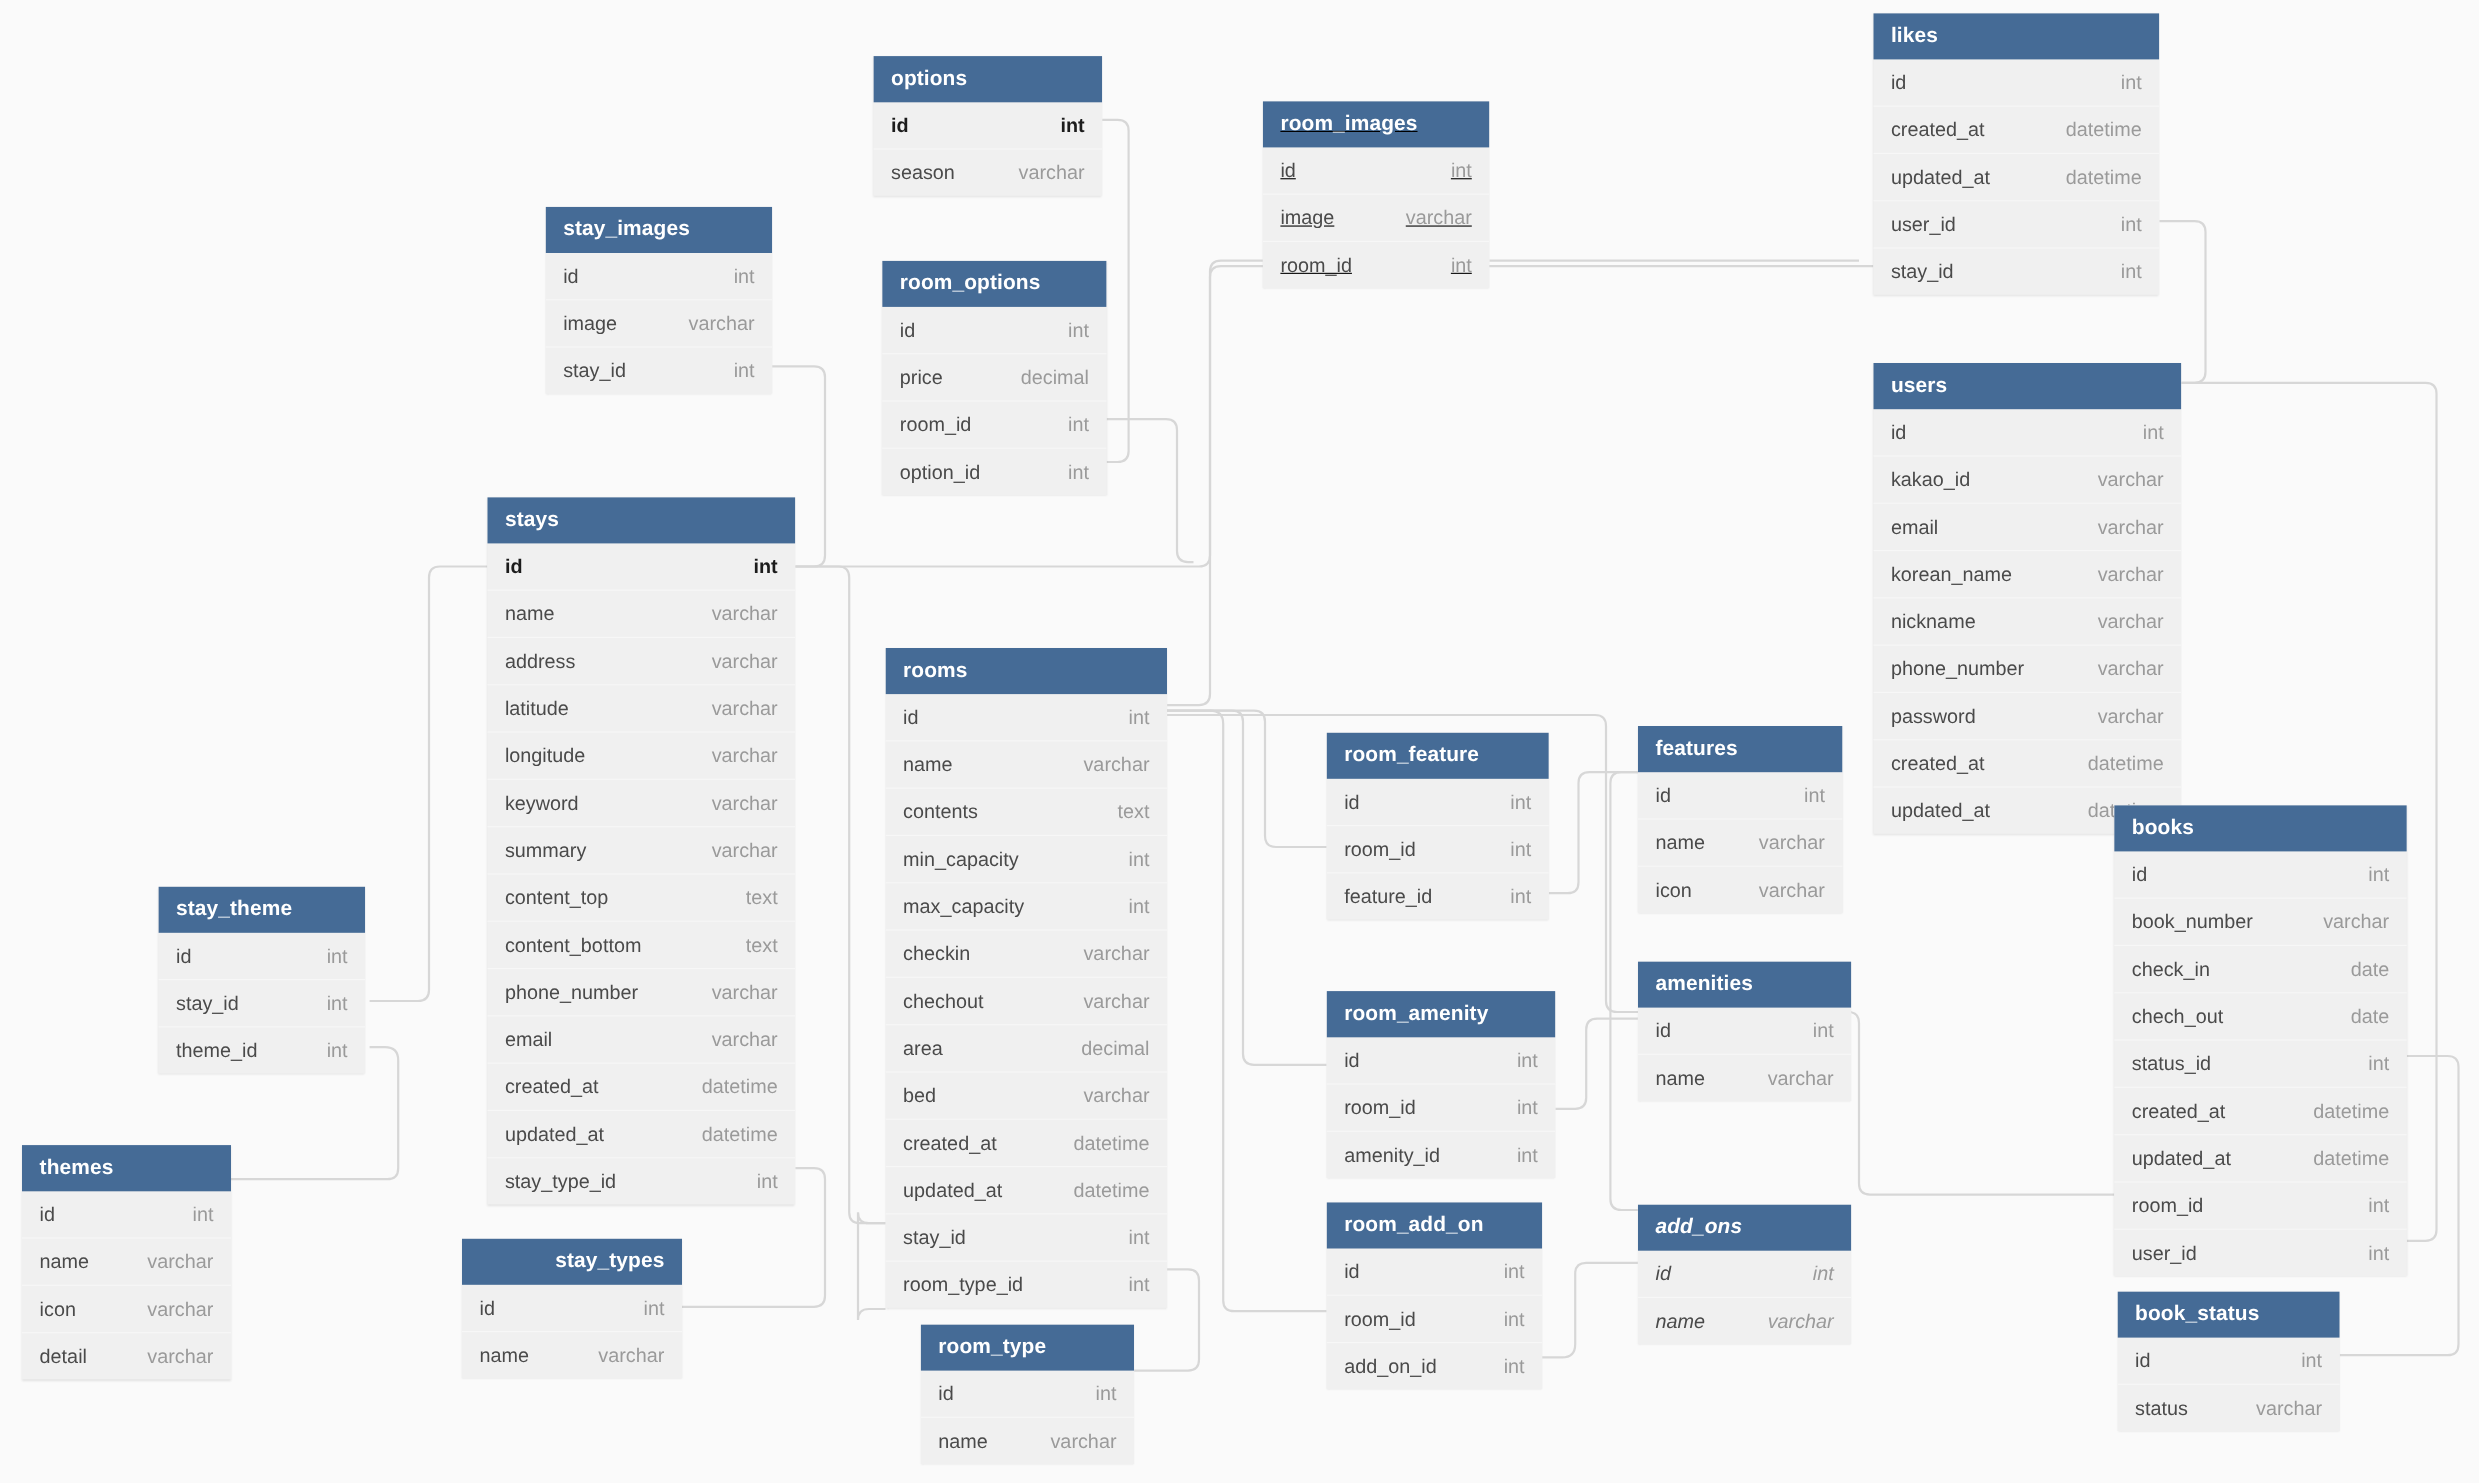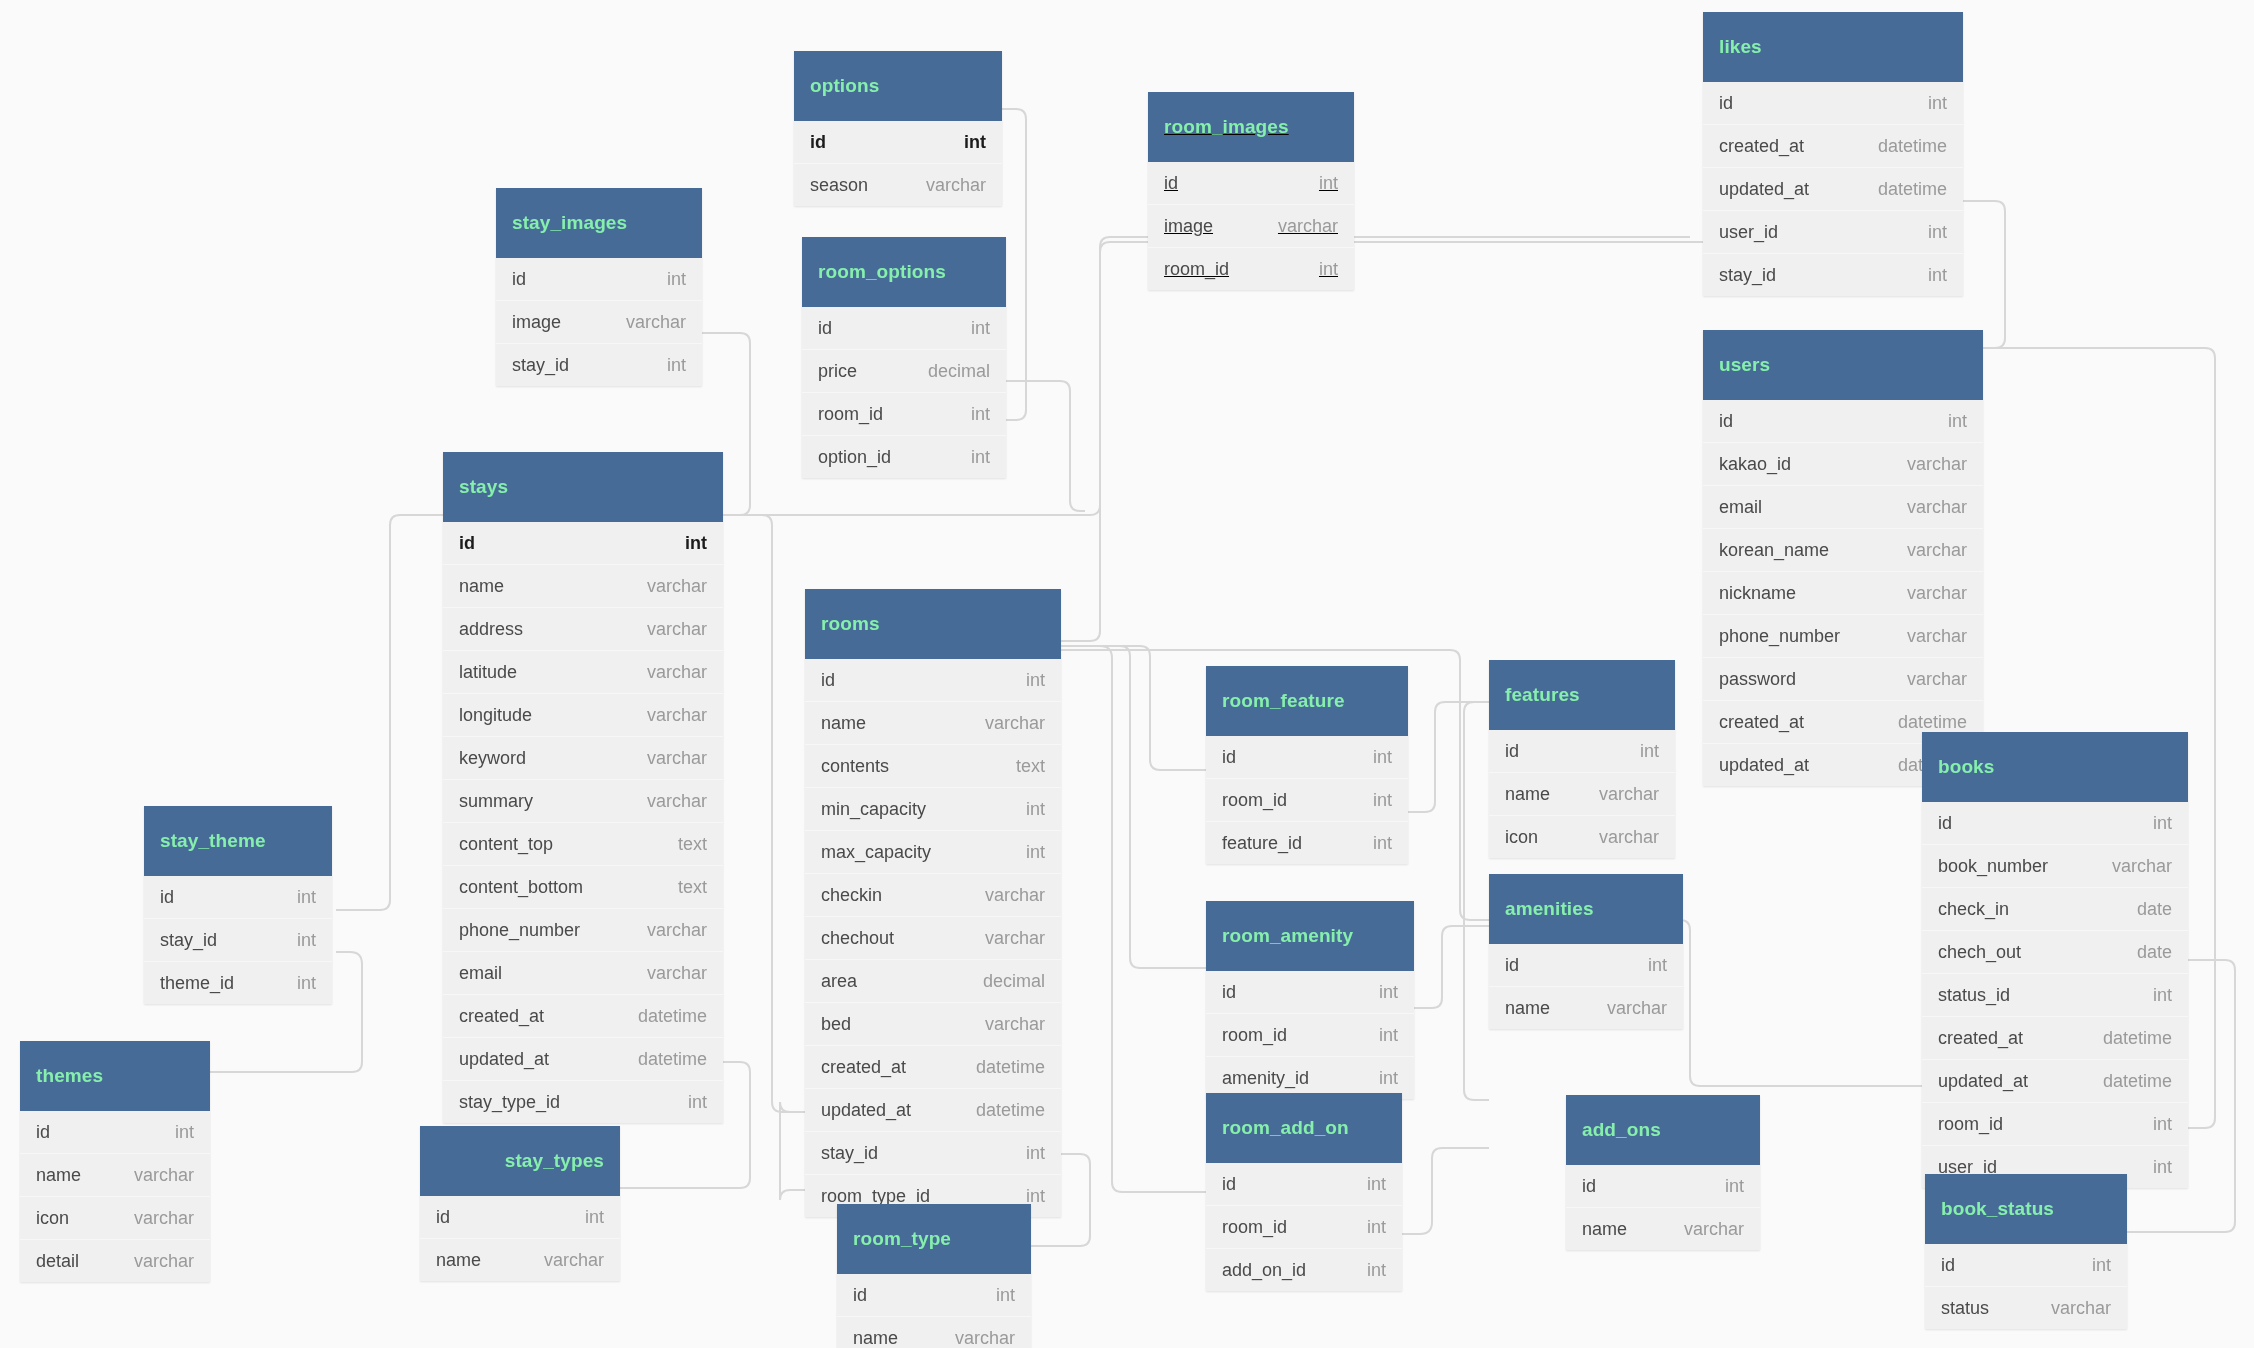--- a/index.html
+++ b/index.html
@@ -12,27 +12,27 @@
   #canvas{position:absolute;inset:0;}
   #edges{position:absolute;left:0;top:0;width:2254px;height:1348px;pointer-events:none;}
   .tbl{
     position:absolute;
     background:#f0f0f0;
     box-shadow:0 1px 2px rgba(0,0,0,.10);
     overflow:hidden;
   }
   .tbl-head{
     background:#456b96;
-    color:#86efac;
+    color:#ffffff;
     font-weight:bold;
     font-size:19px;
     letter-spacing:.1px;
     height:42px;
     line-height:42px;
-    padding:14px 16px;
+    padding:0 16px;
     white-space:nowrap;
   }
   .rows{padding:0;}
   .row{
     height:42px;
     line-height:42px;
     display:flex;
     align-items:center;
     justify-content:space-between;
     padding:0 16px;
@@ -520,21 +520,21 @@
         <div class="row">
           <span class="fname">room_id</span>
           <span class="ftype">int</span>
         </div>
         <div class="row">
           <span class="fname">add_on_id</span>
           <span class="ftype">int</span>
         </div>
       </div>
     </div>
-    <div class="tbl" style="left: 1566px; top: 1095px; width: 194px;">
+    <div class="tbl" style="left: 1489px; top: 1095px; width: 194px; font-style: italic;">
       <div class="tbl-head">add_ons</div>
       <div class="rows">
         <div class="row">
           <span class="fname">id</span>
           <span class="ftype">int</span>
         </div>
         <div class="row">
           <span class="fname">name</span>
           <span class="ftype">varchar</span>
         </div>

